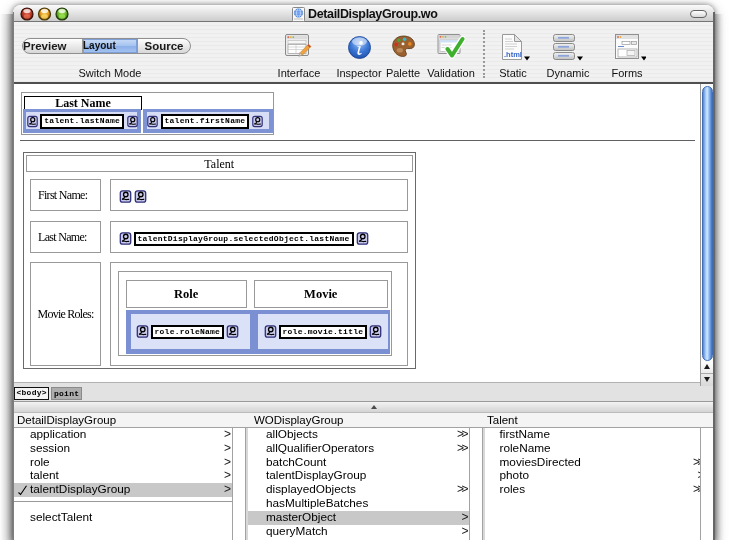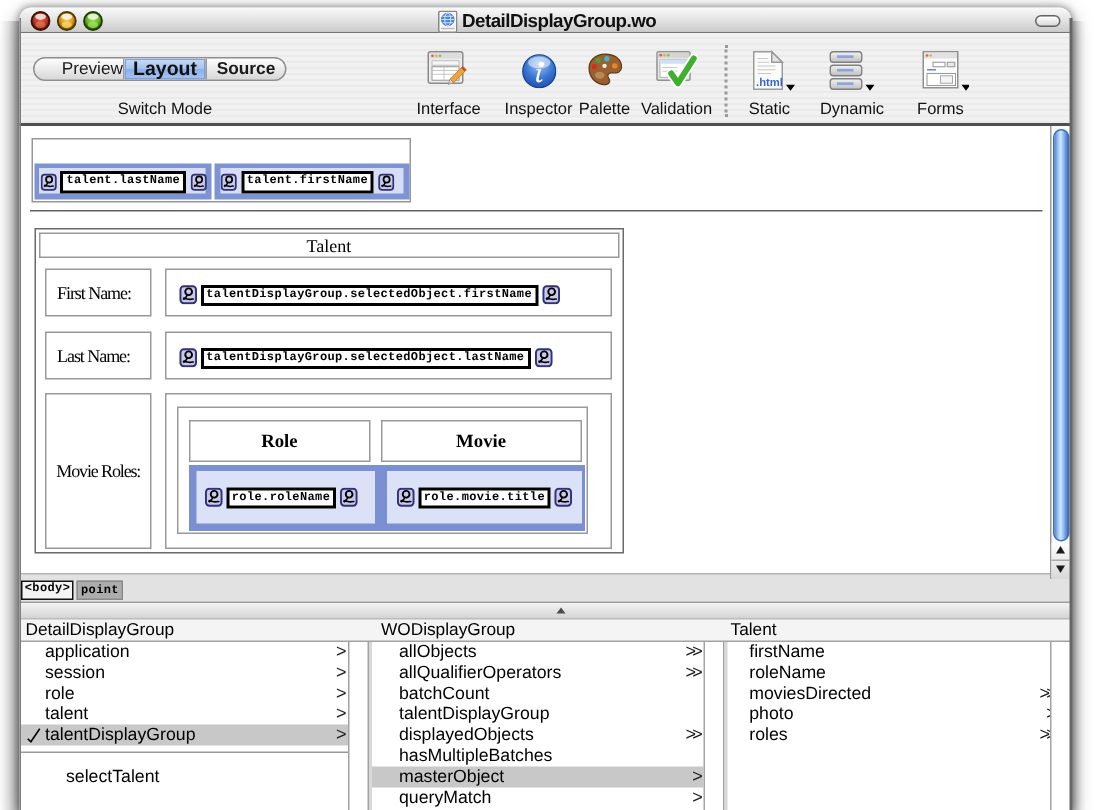--- a/index.html
+++ b/index.html
@@ -56,22 +56,22 @@
  <rect x="2" y="11.5" width="9" height="1" fill="#bbb"></rect>
 </svg>
 <div class="a" style="left:308px;top:7px;width:200px;font-size:12.5px;font-weight:bold;color:#101010;line-height:14px;letter-spacing:-0.35px">DetailDisplayGroup.wo</div>
 
 <div class="a" style="left:690px;top:9.5px;width:17px;height:8px;border:1.5px solid #636363;border-radius:5px;background:linear-gradient(#fff,#d8d8d8);box-sizing:border-box"></div>
 
 <div class="a" style="left:14px;top:22px;width:699px;height:60px;background:repeating-linear-gradient(180deg,#f1f1f1 0px,#f1f1f1 3px,#eaeaea 3px,#eaeaea 4px)"></div>
 <div class="a" style="left:13px;top:82px;width:701px;height:2px;background:#4f4f4f"></div>
 
 <div class="a" style="left:22px;top:38px;width:169px;height:16px;border:1px solid #8f8f8f;border-radius:8.5px;box-sizing:border-box;overflow:hidden;display:flex;background:linear-gradient(#fefefe,#d7d7d7)">
-  <div style="flex:0 0 59px;font-size:11.5px;font-weight:normal;color:#1a1a1a;text-align:right;line-height:14px;border-right:1px solid #9a9a9a">Preview</div>
-  <div style="flex:0 0 54px;font-size:13px;font-weight:bold;color:#101010;text-align:center;line-height:14px;background:linear-gradient(#cadcf6,#a3c2ef 50%,#8cb0e9 52%,#a5c4f0);border-right:1px solid #9a9a9a;box-shadow:inset 0 0 0 1px #7e9fd8">Layout</div>
+  <div style="flex:0 0 59px;font-size:11.5px;font-weight:bold;color:#1a1a1a;text-align:left;line-height:14px;border-right:1px solid #9a9a9a">Preview</div>
+  <div style="flex:0 0 54px;font-size:10px;font-weight:bold;color:#101010;text-align:left;line-height:14px;background:linear-gradient(#cadcf6,#a3c2ef 50%,#8cb0e9 52%,#a5c4f0);border-right:1px solid #9a9a9a;box-shadow:inset 0 0 0 1px #7e9fd8">Layout</div>
   <div style="flex:1;font-size:11.5px;font-weight:bold;color:#1a1a1a;text-align:center;line-height:14px">Source</div>
 </div>
 <div class="a lbl" style="left:60px;top:67px;width:100px">Switch Mode</div>
 
 <svg class="a" style="left:284px;top:33px" width="28" height="28" viewBox="0 0 28 28">
  <rect x="1.5" y="1.5" width="23" height="21" rx="1.5" fill="#ececec" stroke="#8a8a8a"></rect>
  <rect x="2.5" y="2.5" width="21" height="3.5" fill="#dcdcdc"></rect>
  <circle cx="4.3" cy="4.2" r=".9" fill="#e06050"></circle>
       <circle cx="6.8" cy="4.2" r=".9" fill="#e8b040"></circle>
       <circle cx="9.3" cy="4.2" r=".9" fill="#88c050"></circle>
@@ -170,20 +170,21 @@
 <div class="a lbl" style="left:319px;top:67px;width:80px">Inspector</div>
 <div class="a lbl" style="left:363px;top:67px;width:80px">Palette</div>
 <div class="a lbl" style="left:411px;top:67px;width:80px">Validation</div>
 <div class="a lbl" style="left:473px;top:67px;width:80px">Static</div>
 <div class="a lbl" style="left:528px;top:67px;width:80px">Dynamic</div>
 <div class="a lbl" style="left:587px;top:67px;width:80px">Forms</div>
 
 <div class="a" style="left:14px;top:84px;width:686px;height:297.5px;background:#fff"></div>
 
 <div class="a" style="left:21.4px;top:91.5px;width:252.6px;height:43.5px;border:1.5px solid #979797;box-sizing:border-box"></div>
+<div class="a ser" style="left:24px;top:95.5px;width:116px;height:12px;border:1px solid #000;font-size:12px;font-weight:bold;text-align:center;line-height:12px">Last Name</div>
 <div class="a" style="left:22.9px;top:108.5px;width:118px;height:24.5px;background:#7e93d4"></div>
 <div class="a" style="left:26.4px;top:112px;width:111px;height:17.3px;background:#d6ddf4"></div>
 <div class="a" style="left:143px;top:108.5px;width:129.5px;height:24.5px;background:#7e93d4"></div>
 <div class="a" style="left:146.5px;top:112px;width:122.5px;height:17.3px;background:#d6ddf4"></div>
 <div class="fld" style="left:26.8px;top:114.2px;gap:2.5px">
  <svg class="mg" width="11" height="13" viewBox="0 0 14 15">
         <rect x="1" y="1" width="12" height="13" rx="2.6" fill="#c9c9ea" stroke="#31317a" stroke-width="1.5"></rect>
         <circle cx="7.3" cy="5.2" r="2.6" fill="none" stroke="#000" stroke-width="1.5"></circle>
         <path d="M6.2 7.4 C5.6 9.6 4.2 10.8 2.9 10 M3.1 11.2 C4.9 9.3 6.6 11.7 9 11 C9.9 10.7 10.6 10.6 11.3 11" fill="none" stroke="#000" stroke-width="1.3"></path>
       </svg>
@@ -214,21 +215,20 @@
 <div class="a ser" style="left:25.5px;top:154.5px;width:387.5px;height:17.5px;border:1px solid #999;box-sizing:border-box;font-size:12px;text-align:center;line-height:16px">Talent</div>
 <div class="a" style="left:29.5px;top:178.5px;width:71.5px;height:32.5px;border:1px solid #999;box-sizing:border-box"></div>
 <div class="a ser" style="left:38px;top:189px;font-size:12px;letter-spacing:-0.7px;line-height:13px">First Name:</div>
 <div class="a" style="left:109.5px;top:178.5px;width:298px;height:32.5px;border:1px solid #999;box-sizing:border-box"></div>
 <div class="fld" style="left:118.5px;top:189.5px">
  <svg class="mg" width="13" height="13" viewBox="0 0 14 15">
         <rect x="1" y="1" width="12" height="13" rx="2.6" fill="#c9c9ea" stroke="#31317a" stroke-width="1.5"></rect>
         <circle cx="7.3" cy="5.2" r="2.6" fill="none" stroke="#000" stroke-width="1.5"></circle>
         <path d="M6.2 7.4 C5.6 9.6 4.2 10.8 2.9 10 M3.1 11.2 C4.9 9.3 6.6 11.7 9 11 C9.9 10.7 10.6 10.6 11.3 11" fill="none" stroke="#000" stroke-width="1.3"></path>
       </svg>
- <span class="mb">talentDisplayGroup.selectedObject.firstName</span>
  <svg class="mg" width="13" height="13" viewBox="0 0 14 15">
         <rect x="1" y="1" width="12" height="13" rx="2.6" fill="#c9c9ea" stroke="#31317a" stroke-width="1.5"></rect>
         <circle cx="7.3" cy="5.2" r="2.6" fill="none" stroke="#000" stroke-width="1.5"></circle>
         <path d="M6.2 7.4 C5.6 9.6 4.2 10.8 2.9 10 M3.1 11.2 C4.9 9.3 6.6 11.7 9 11 C9.9 10.7 10.6 10.6 11.3 11" fill="none" stroke="#000" stroke-width="1.3"></path>
       </svg>
 </div>
 <div class="a" style="left:29.5px;top:220.5px;width:71.5px;height:32.5px;border:1px solid #999;box-sizing:border-box"></div>
 <div class="a ser" style="left:38px;top:231px;font-size:12px;letter-spacing:-0.7px;line-height:13px">Last Name:</div>
 <div class="a" style="left:109.5px;top:220.5px;width:298px;height:32.5px;border:1px solid #999;box-sizing:border-box"></div>
 <div class="fld" style="left:118.5px;top:231.5px">
@@ -312,21 +312,21 @@
 <div class="li" style="left:30px;top:455.6px">role</div>
     <div class="ch" style="left:224px;top:455.6px">&gt;</div>
 <div class="li" style="left:30px;top:469.4px">talent</div>
     <div class="ch" style="left:224px;top:469.4px">&gt;</div>
 <div class="li" style="left:30px;top:483.2px">talentDisplayGroup</div>
     <div class="ch" style="left:224px;top:483.2px">&gt;</div>
 <svg class="a" style="left:17px;top:485px" width="11" height="11" viewBox="0 0 11 11">
       <path d="M1.5 7.5 L3.6 9.5 L9.5 0.8" fill="none" stroke="#000" stroke-width="1.1"></path>
     </svg>
 <div class="a" style="left:14px;top:500.5px;width:218px;height:1px;background:#999"></div>
-<div class="li" style="left:44px;top:510.8px">selectTalent</div>
+<div class="li" style="left:30px;top:510.8px">selectTalent</div>
 <div class="a" style="left:232px;top:427.5px;width:13.5px;height:112.5px;background:#fff;border-left:1px solid #a2a2a2;border-right:1px solid #a2a2a2;box-sizing:border-box"></div>
 <div class="a" style="left:245.5px;top:427.5px;width:2px;height:112.5px;background:#d8d8d8"></div>
 
 <div class="a" style="left:247.5px;top:510.8px;width:221px;height:13.8px;background:#c8c8c8"></div>
 <div class="li" style="left:266px;top:428px">allObjects</div>
     <div class="ch" style="left:450px;top:428px;width:16px;text-align:right">&gt;&gt;</div>
 <div class="li" style="left:266px;top:441.8px">allQualifierOperators</div>
     <div class="ch" style="left:450px;top:441.8px;width:16px;text-align:right">&gt;&gt;</div>
 <div class="li" style="left:266px;top:455.6px">batchCount</div>
 <div class="li" style="left:266px;top:469.4px">talentDisplayGroup</div>

